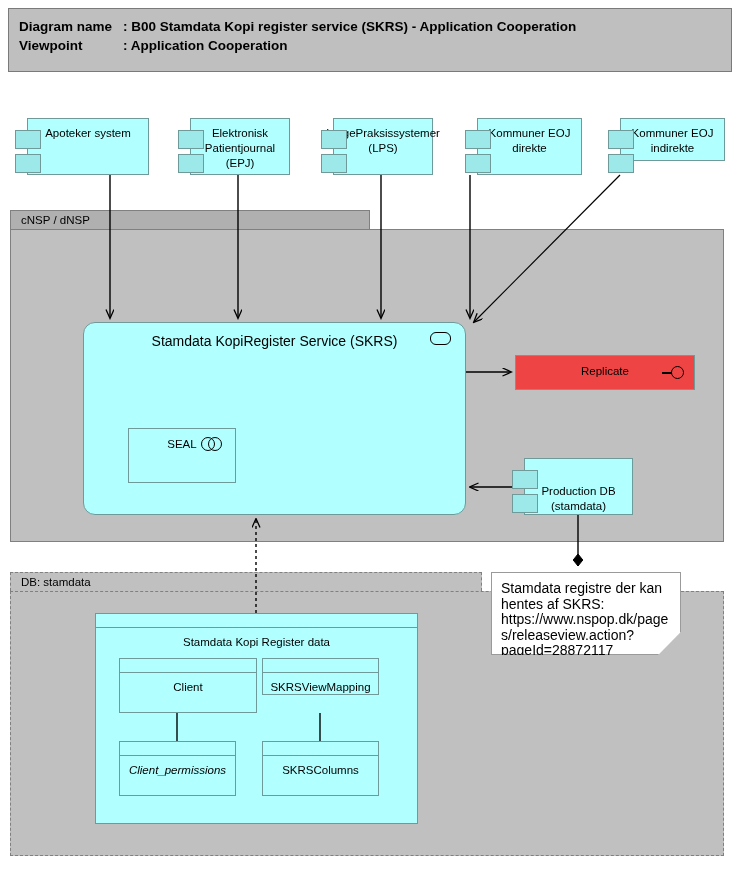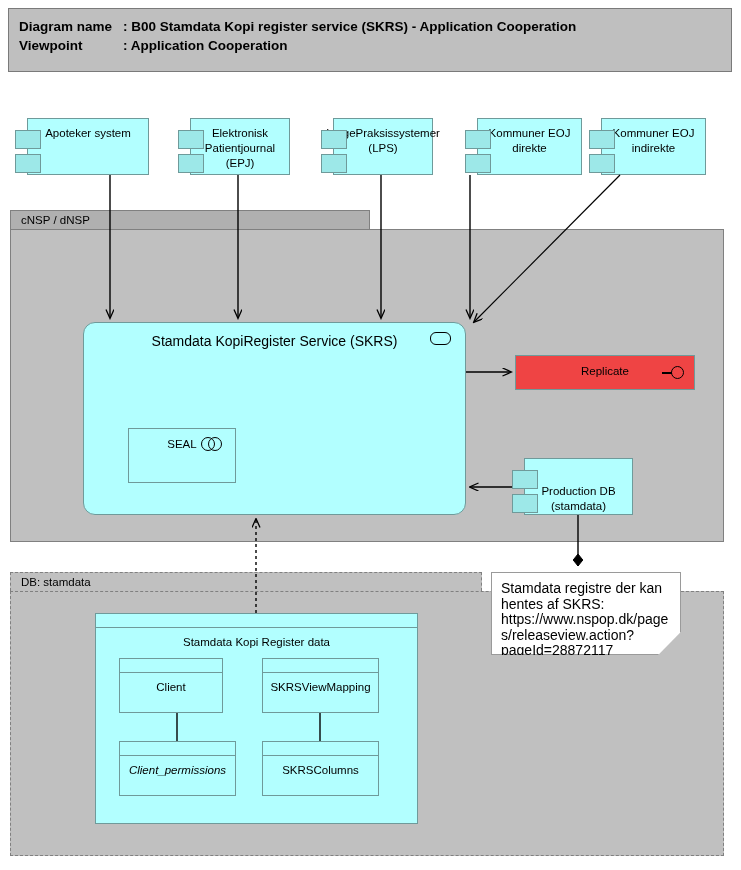--- a/index.html
+++ b/index.html
@@ -227,21 +227,21 @@
     <span class="comp-tab t2"></span>
     <span>LægePraksissystemer (LPS)</span>
   </div>
 
   <div class="component abs" style="left:477px; top:118px; width:105px; height:57px;">
     <span class="comp-tab t1"></span>
     <span class="comp-tab t2"></span>
     <span>Kommuner EOJ direkte</span>
   </div>
 
-  <div class="component abs" style="left:601px; top:118px; width:105px; height:57px;">
+  <div class="component abs" style="left:620px; top:118px; width:105px; height:43px;">
     <span class="comp-tab t1"></span>
     <span class="comp-tab t2"></span>
     <span>Kommuner EOJ indirekte</span>
   </div>
 
   <div id="skrs-box" class="abs" style="left:83px; top:322px; width:383px; height:193px;">
     <div id="skrs-title">Stamdata KopiRegister Service (SKRS)</div>
     <span class="icon-app-component" style="right:14px; top:9px;"></span>
 
     <div id="seal-box" class="abs" style="left:44px; top:105px; width:108px; height:55px;">
@@ -269,26 +269,26 @@
 
   <div id="note-box" class="abs" style="left:491px; top:572px; width:190px; height:83px;">
     <span>Stamdata registre der kan hentes af SKRS: https://www.nspop.dk/pages/releaseview.action?pageId=28872117</span>
   </div>
 
   <div class="data-object abs" style="left:95px; top:613px; width:323px; height:211px;">
     <div class="do-bar"></div>
     <div class="do-name">Stamdata Kopi Register data</div>
   </div>
 
-  <div class="data-object abs" style="left:119px; top:658px; width:104px; height:55px;">
+  <div class="data-object abs" style="left:119px; top:658px; width:138px; height:55px;">
     <div class="do-bar"></div>
     <div class="do-name">Client</div>
   </div>
 
-  <div class="data-object abs" style="left:262px; top:658px; width:117px; height:55px;">
+  <div class="data-object abs" style="left:262px; top:658px; width:117px; height:37px;">
     <div class="do-bar"></div>
     <div class="do-name">SKRSViewMapping</div>
   </div>
 
   <div class="data-object abs" style="left:119px; top:741px; width:117px; height:55px;font-style:italic;">
     <div class="do-bar"></div>
     <div class="do-name">Client_permissions</div>
   </div>
 
   <div class="data-object abs" style="left:262px; top:741px; width:117px; height:55px;">

